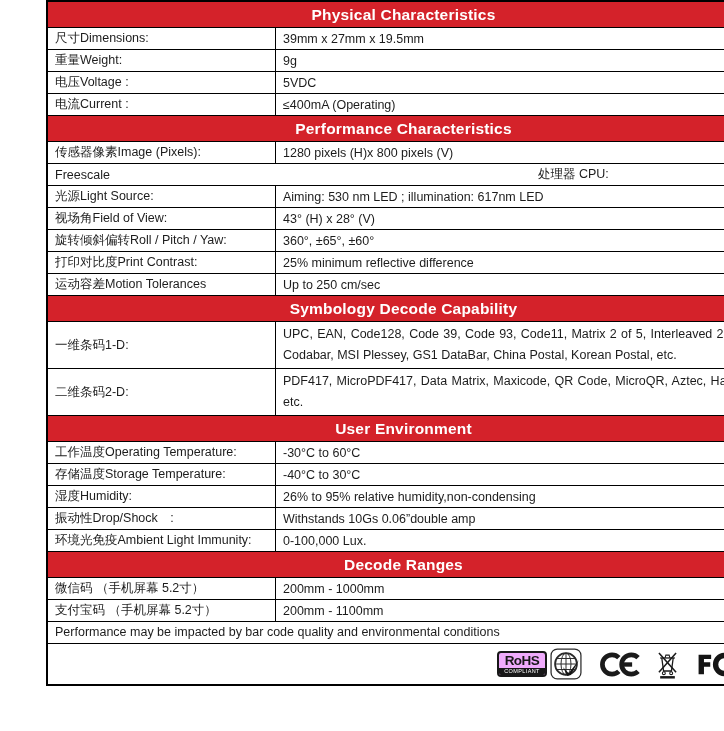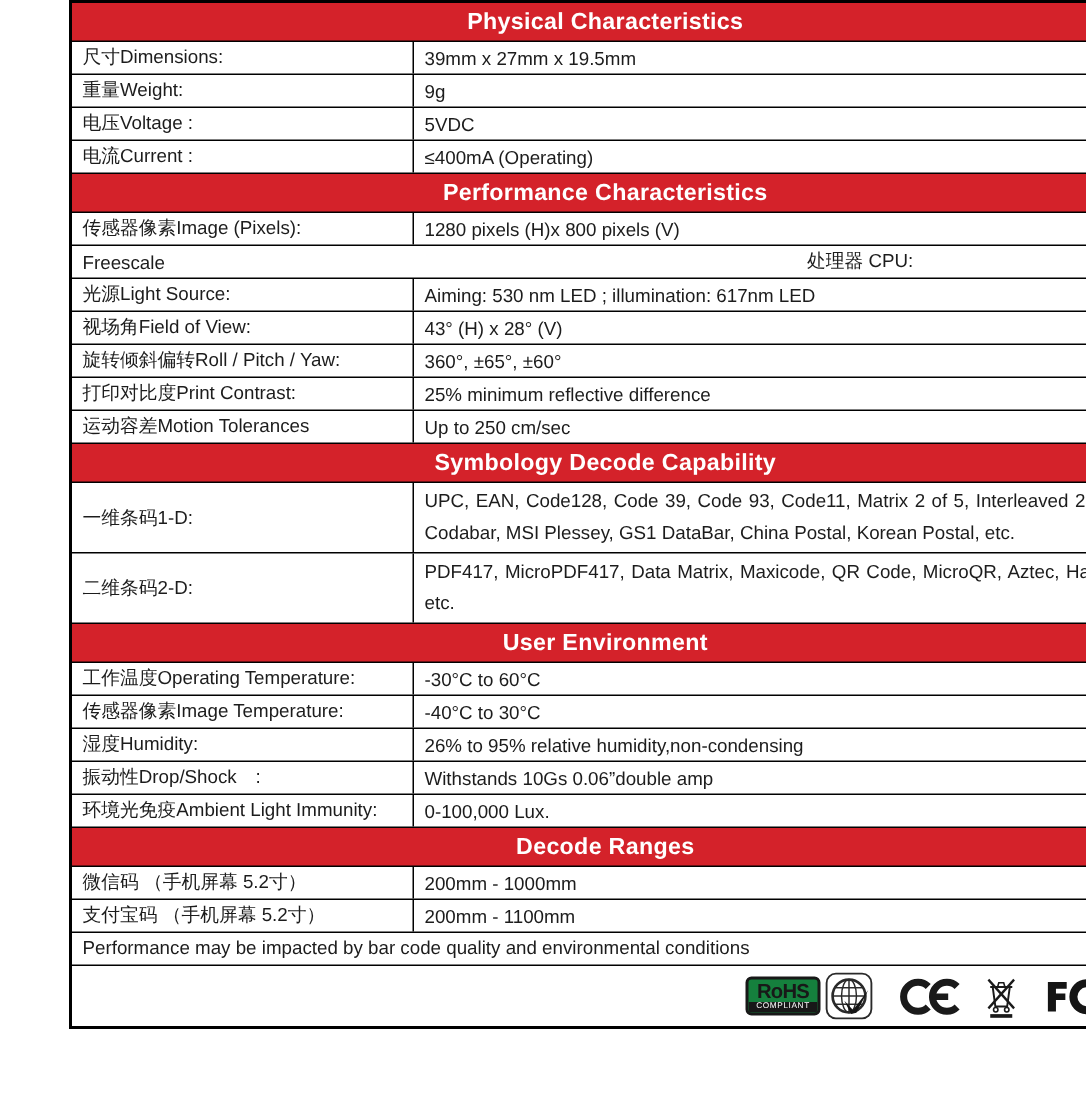--- a/index.html
+++ b/index.html
@@ -37,21 +37,21 @@
   .cell.value{flex:1;padding:2px 6px 2px 7px;}
   .row.multi .cell.value{line-height:21px;text-align:justify;padding-top:2px;padding-bottom:2px;}
   .row.multi{min-height:46px;}
   .row.full .cell.note{flex:1;padding:3px 6px 3px 7px;font-size:12.5px;}
   .logos-row{
     height:40px;display:flex;align-items:center;justify-content:flex-end;
     gap:16px;padding-right:12px;background:#fff;
   }
   .rohs-wrap{display:flex;align-items:center;gap:3px;}
   .rohs-box{
-    width:46px;border:2px solid #181818;border-radius:4px;overflow:hidden;background:#15803d;
+    width:46px;border:2px solid #181818;border-radius:4px;overflow:hidden;background:#f0abfc;
   }
   .rohs-top{font-weight:bold;font-size:13.5px;line-height:15px;text-align:center;color:#181818;letter-spacing:-0.5px;}
   .rohs-bottom{background:#181818;color:#fff;font-size:5.5px;line-height:7px;text-align:center;letter-spacing:.4px;}
   svg{display:block;}
 </style>
 </head>
 <body>
 
 <div class="page">
   <div class="spec-table">
@@ -111,21 +111,21 @@
         <div class="row multi">
           <div class="cell label">二维条码2-D:</div>
           <div class="cell value">PDF417, MicroPDF417, Data Matrix, Maxicode, QR Code, MicroQR, Aztec, Hanxin, etc.</div>
         </div>
         <div class="s-header">User Environment</div>
         <div class="row">
           <div class="cell label">工作温度Operating Temperature:</div>
           <div class="cell value">-30°C to 60°C</div>
         </div>
         <div class="row">
-          <div class="cell label">传感器像素Image Temperature:</div>
+          <div class="cell label">存储温度Storage Temperature:</div>
           <div class="cell value">-40°C to 30°C</div>
         </div>
         <div class="row">
           <div class="cell label">湿度Humidity:</div>
           <div class="cell value">26% to 95% relative humidity,non-condensing</div>
         </div>
         <div class="row">
           <div class="cell label">振动性Drop/Shock　:</div>
           <div class="cell value">Withstands 10Gs 0.06”double amp</div>
         </div>

